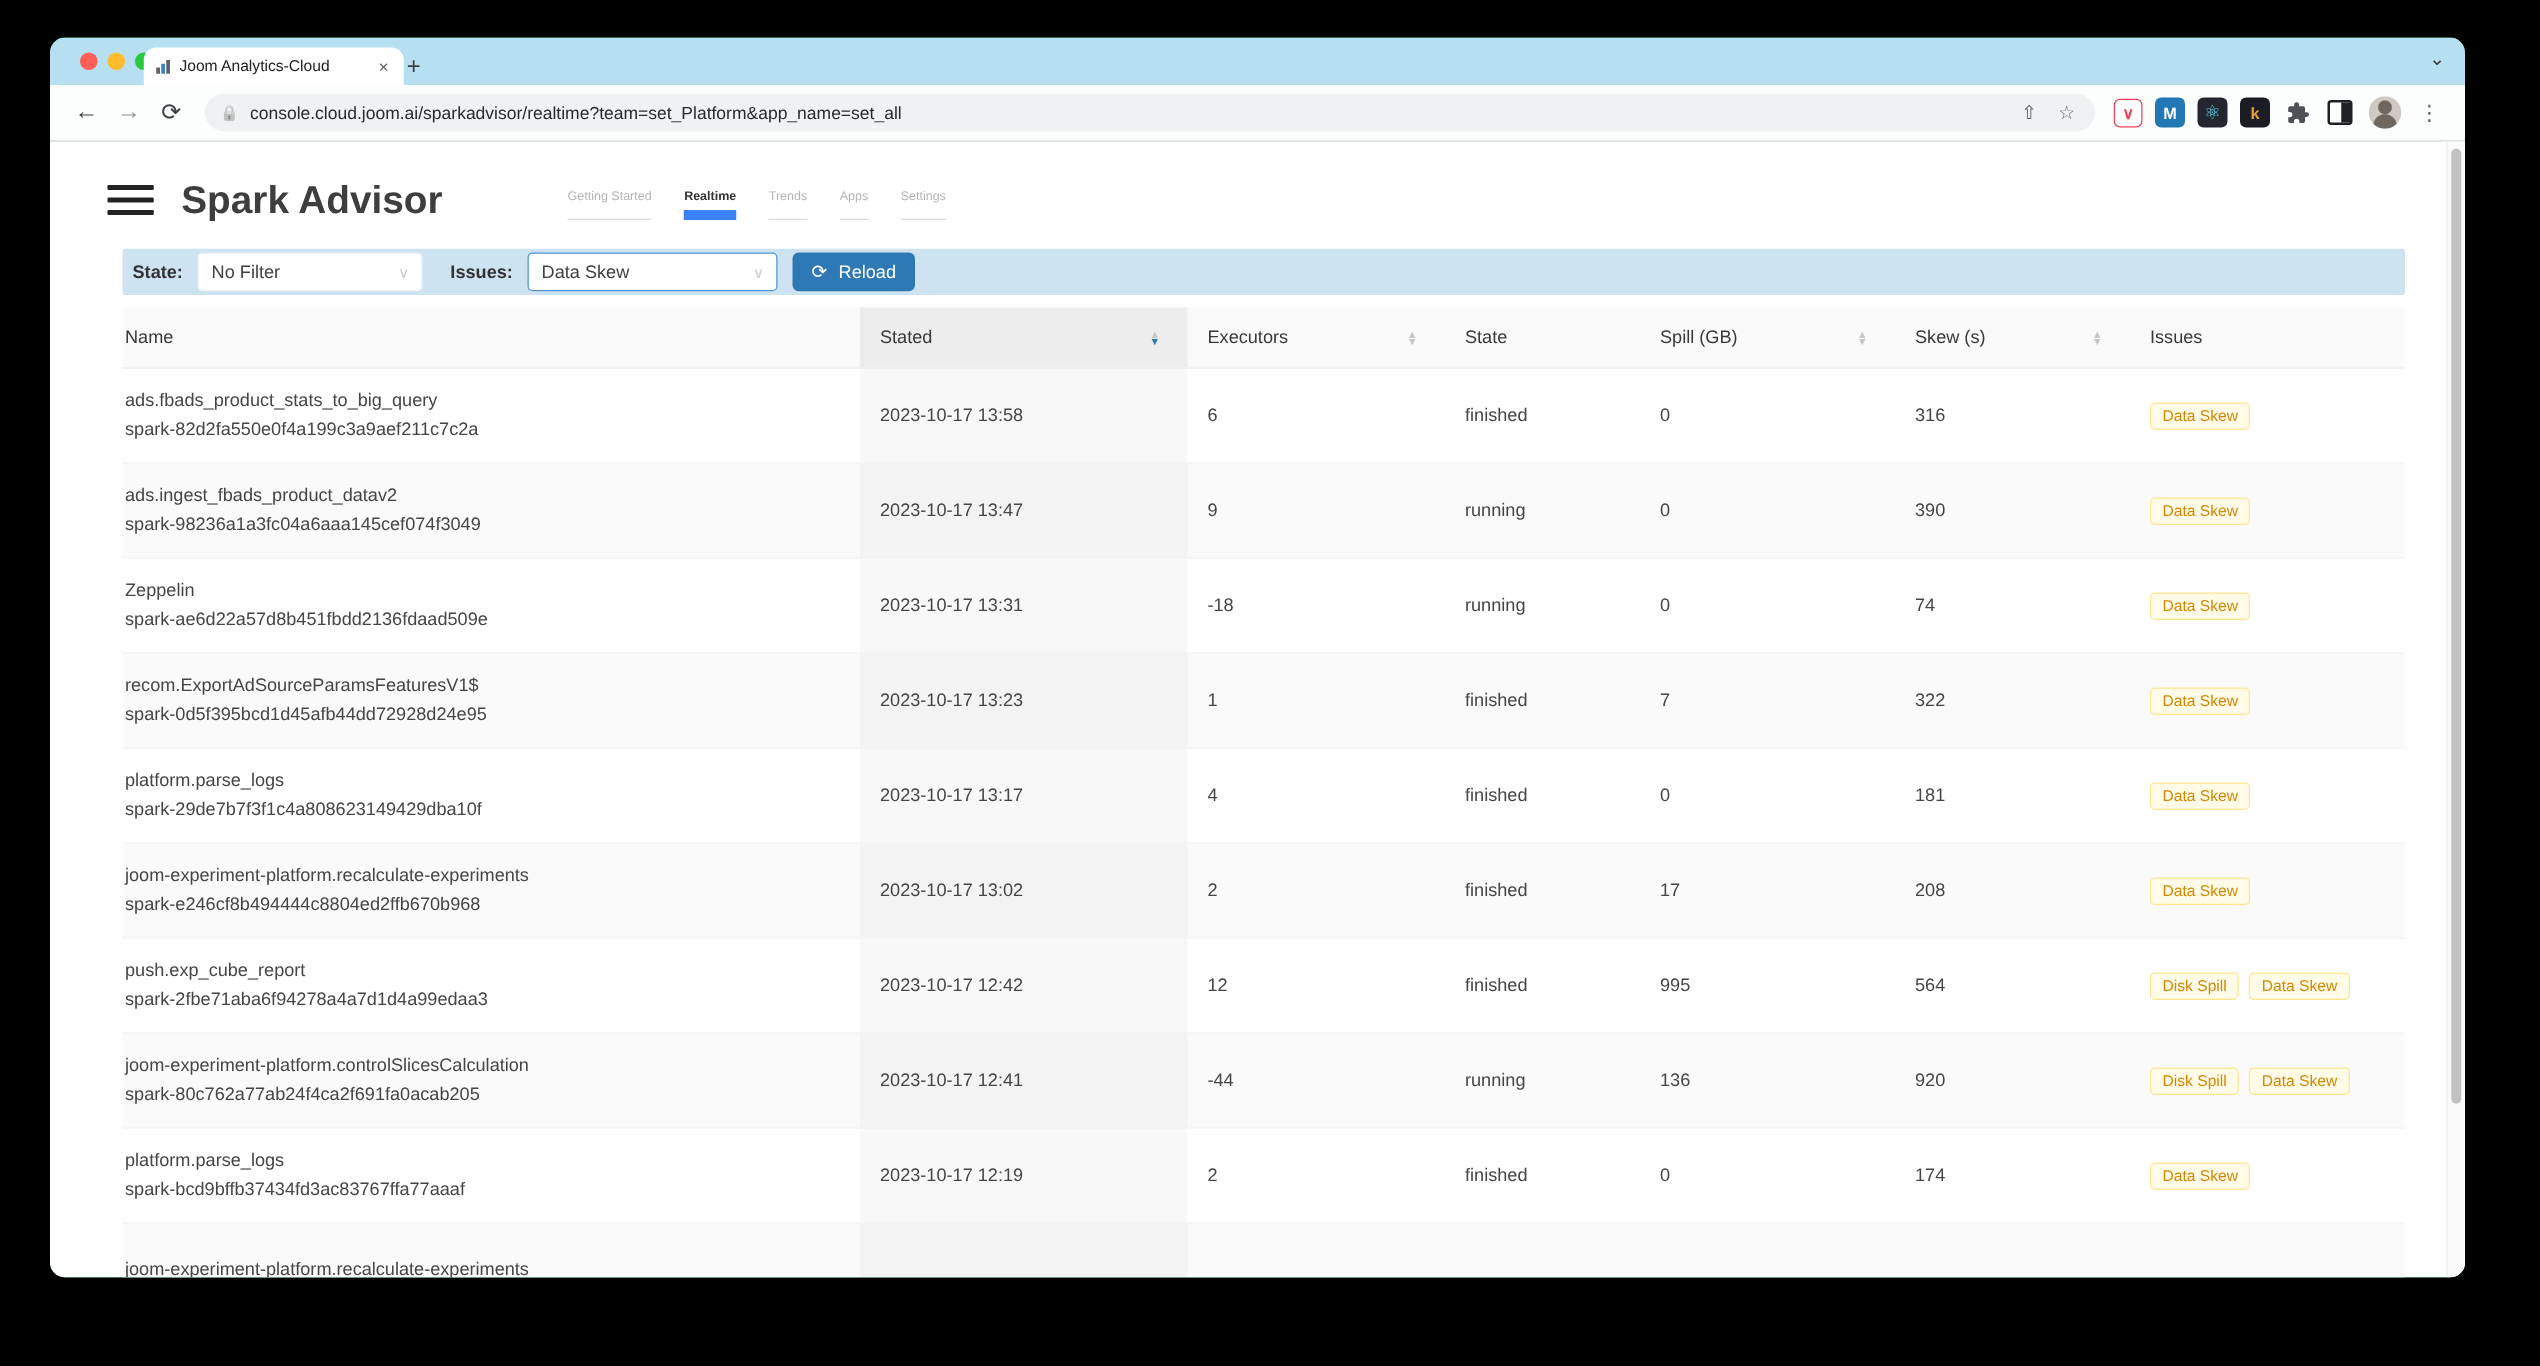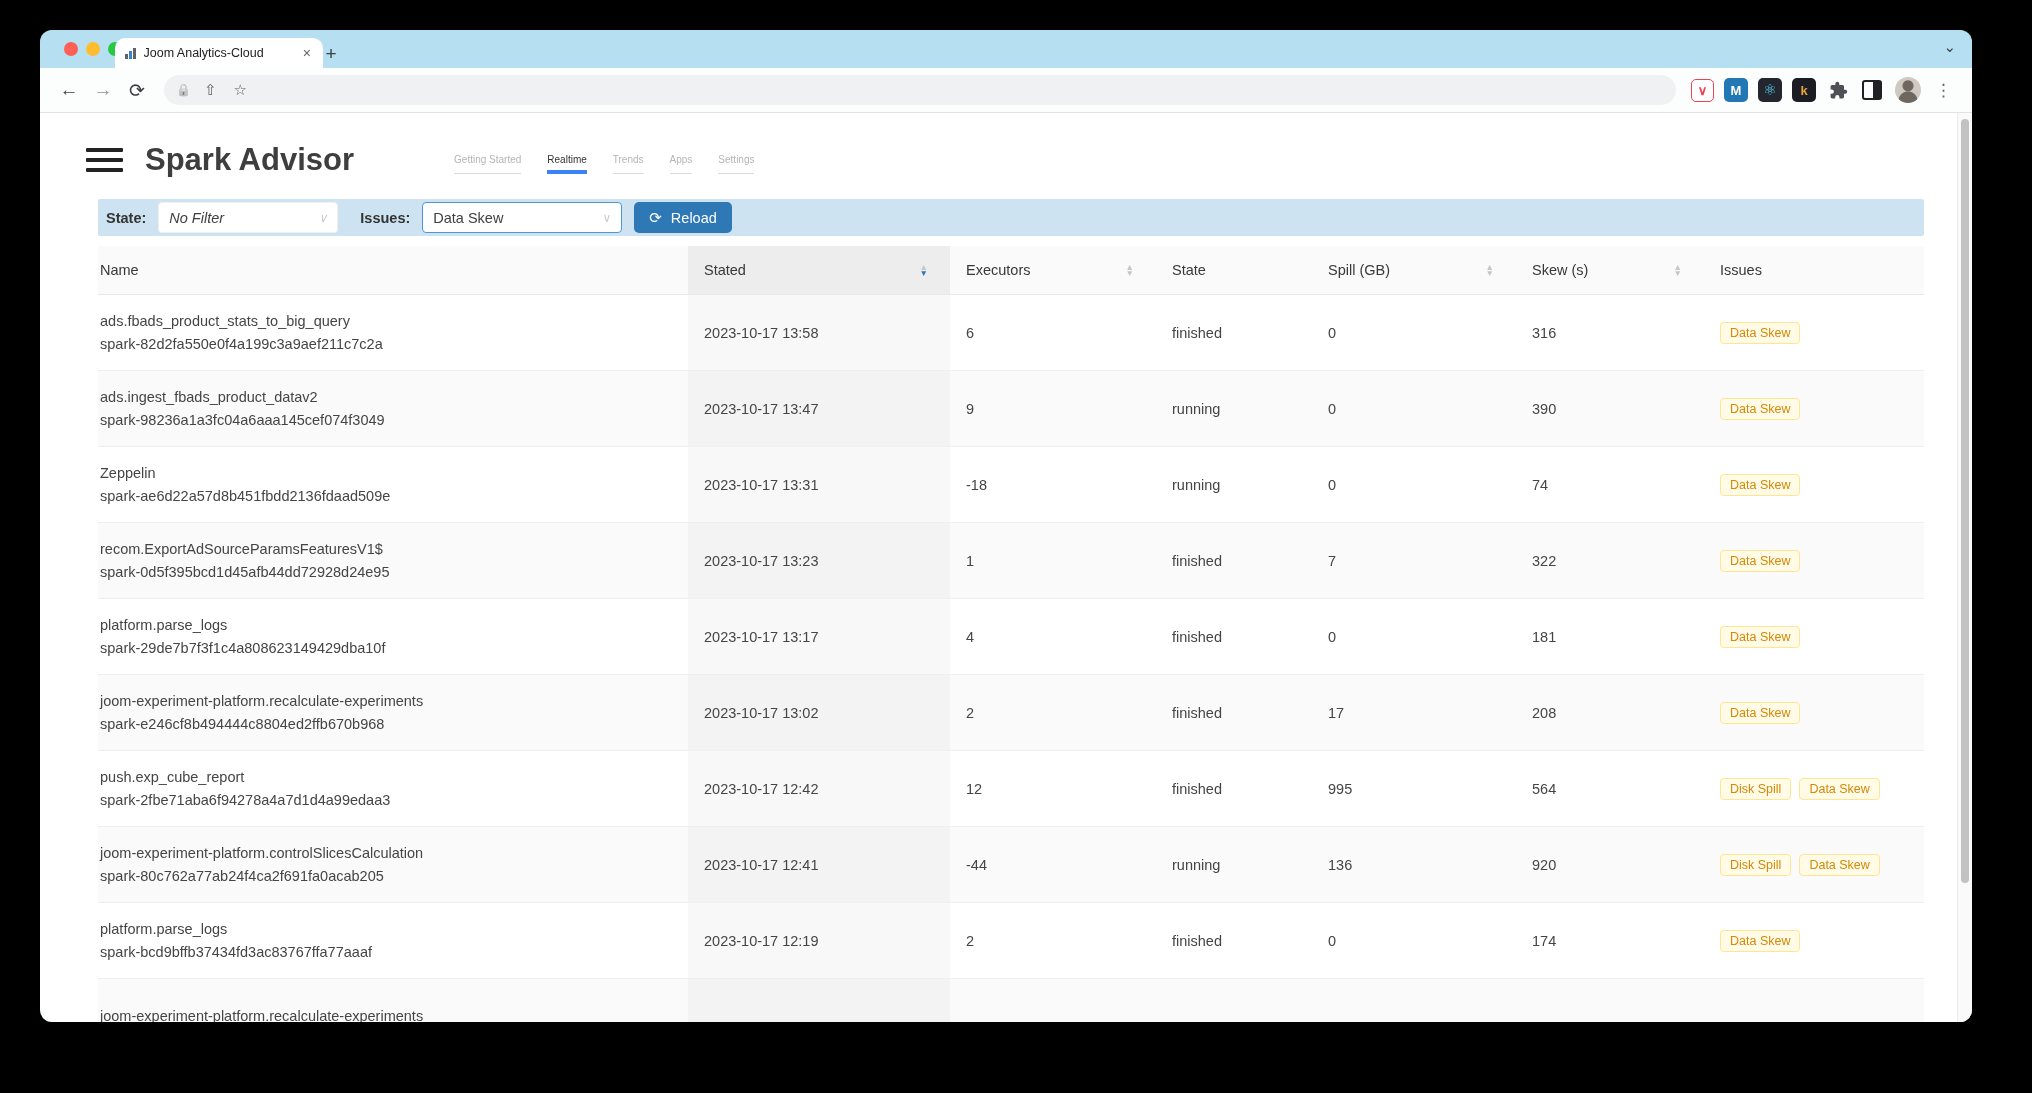--- a/index.html
+++ b/index.html
@@ -51,30 +51,30 @@
                 radial-gradient(circle at 50% 92%, #6e675f 0 9px, rgba(0,0,0,0) 10px), #cfc9c1; }
   .dots { font-size:17px; color:#5f6368; padding:0 6px; }
   
   .page { flex:1; position:relative; background:#fff; overflow:hidden; padding:0 48px 0 58px; }
   .page-header { display:flex; align-items:center; margin-top:20px; height:54px; }
   .hamburger { margin-left:-12px; width:37px; display:flex; flex-direction:column; gap:6px; padding:6px 0; }
   .hamburger i { display:block; height:4px; background:#222; border-radius:1px; }
   .page-title { font-size:31px; font-weight:700; color:#3e3e3e; margin-left:22px; white-space:nowrap; }
   .main-nav { display:flex; gap:26px; margin-left:100px; padding-top:8px; }
   .nav-item { font-size:10px; color:#b5b5b5; padding-bottom:5px; border-bottom:1px solid #dcdcdc; cursor:pointer; }
-  .nav-item.active { color:#333; font-weight:400; border-bottom:4px solid #3b82f6; }
+  .nav-item.active { color:#333; font-weight:700; border-bottom:8px solid #3b82f6; }
   
   .filterbar { margin-top:12px; height:37px; background:#cde3f1; border-radius:2px;
                display:flex; align-items:center; padding:0 8px 0 8px; }
   .f-label { font-size:14.5px; font-weight:700; color:#333; margin:0 12px 0 0; }
   .f-label.issues { margin-left:22px; }
   .select { background:#fff; border-radius:4px; height:29px; display:flex; align-items:center;
             padding:0 10px; font-size:14.5px; color:#404040; }
   .select .chev { margin-left:auto; color:#c8cdd4; font-size:12px; }
-  .select.state { width:158px; border:1px solid #eef0f2;font-style:italic; }
+  .select.state { width:158px; border:1px solid #eef0f2; }
   .select.issues { width:178px; border:1.5px solid #4e97d4; }
   .reload-btn { margin-left:12px; height:31px; background:#2e78b5; color:#fff; border:none; border-radius:5px;
                 display:flex; align-items:center; gap:9px; padding:0 15px; font-size:14.5px; font-family:inherit; }
   .reload-ic { font-size:15px; line-height:1; }
   
   .table { margin-top:10px; }
   .thead { display:flex; height:48px; background:#fafafa; border-bottom:1px solid #e9e9e9;
            font-weight:400; font-size:14.5px; color:#383838; }
   .th { display:flex; align-items:center; padding-left:16px; }
   .th.sorted { background:#ededed; }
@@ -123,20 +123,21 @@
     <span class="newtab">+</span>
     <span class="strip-chev">⌄</span>
   </div>
 
   <div class="toolbar">
     <span class="nav-btn">←</span>
     <span class="nav-btn fwd">→</span>
     <span class="nav-btn">⟳</span>
     <div class="addr">
       <span class="lock">🔒</span>
+      <span class="url">console.cloud.joom.ai/sparkadvisor/realtime?team=set_Platform&amp;app_name=set_all</span>
       <span class="addr-ic">⇧</span>
       <span class="addr-ic">☆</span>
     </div>
     <span class="ext pocket">∨</span>
     <span class="ext mm">M</span>
     <span class="ext react">⚛</span>
     <span class="ext kib">k</span>
     <span class="ext puzzle">
         <svg viewBox="0 0 24 24" width="19" height="19" fill="#4d5156">
           <path d="M20.5 11H19V7a2 2 0 0 0-2-2h-4V3.5a2.5 2.5 0 0 0-5 0V5H4a2 2 0 0 0-2 2v3.8h1.5a2.7 2.7 0 0 1 0 5.4H2V20a2 2 0 0 0 2 2h3.8v-1.5a2.7 2.7 0 0 1 5.4 0V22H17a2 2 0 0 0 2-2v-4h1.5a2.5 2.5 0 0 0 0-5z"></path>

